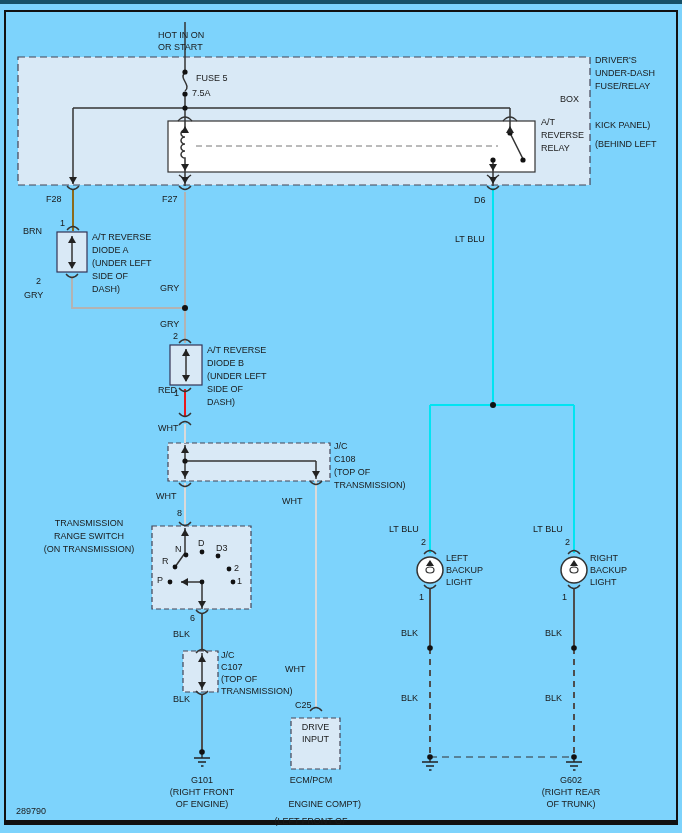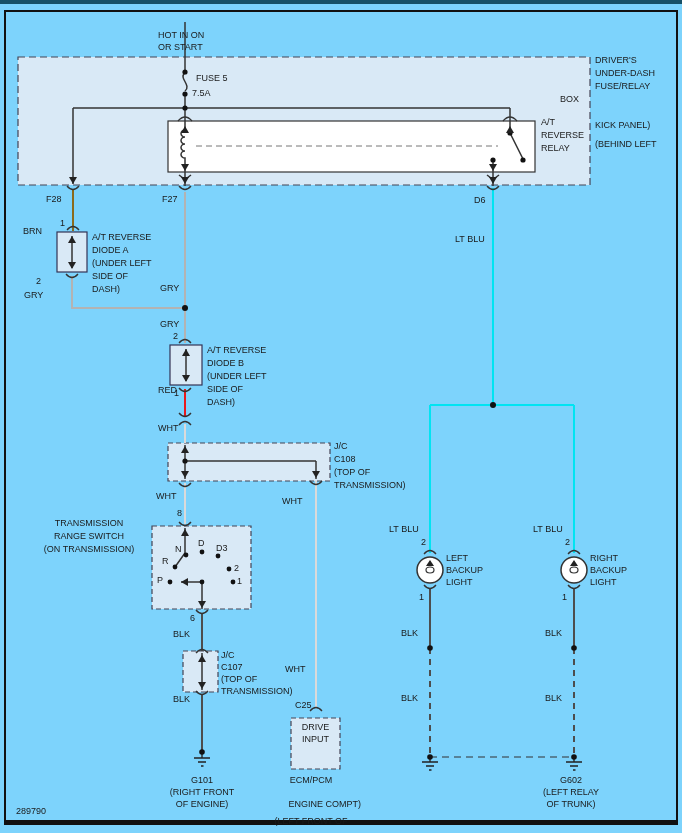--- a/index.html
+++ b/index.html
@@ -288,18 +288,18 @@
   <div class="lbl" style="left:590px;top:565px;">BACKUP</div>
   <div class="lbl" style="left:590px;top:577px;">LIGHT</div>
   <div class="lbl" style="left:562px;top:592px;">1</div>
 
   <div class="lbl" style="left:401px;top:628px;">BLK</div>
   <div class="lbl" style="left:401px;top:693px;">BLK</div>
   <div class="lbl" style="left:545px;top:628px;">BLK</div>
   <div class="lbl" style="left:545px;top:693px;">BLK</div>
 
   <div class="lbl c" style="left:521px;top:775px;">G602</div>
-  <div class="lbl c" style="left:521px;top:787px;">(LEFT RELAY</div>
+  <div class="lbl c" style="left:521px;top:787px;">(RIGHT REAR</div>
   <div class="lbl c" style="left:521px;top:799px;">OF TRUNK)</div>
 
   <div class="lbl" style="left:16px;top:806px;">289790</div>
 
 </div>
 
 </body></html>

